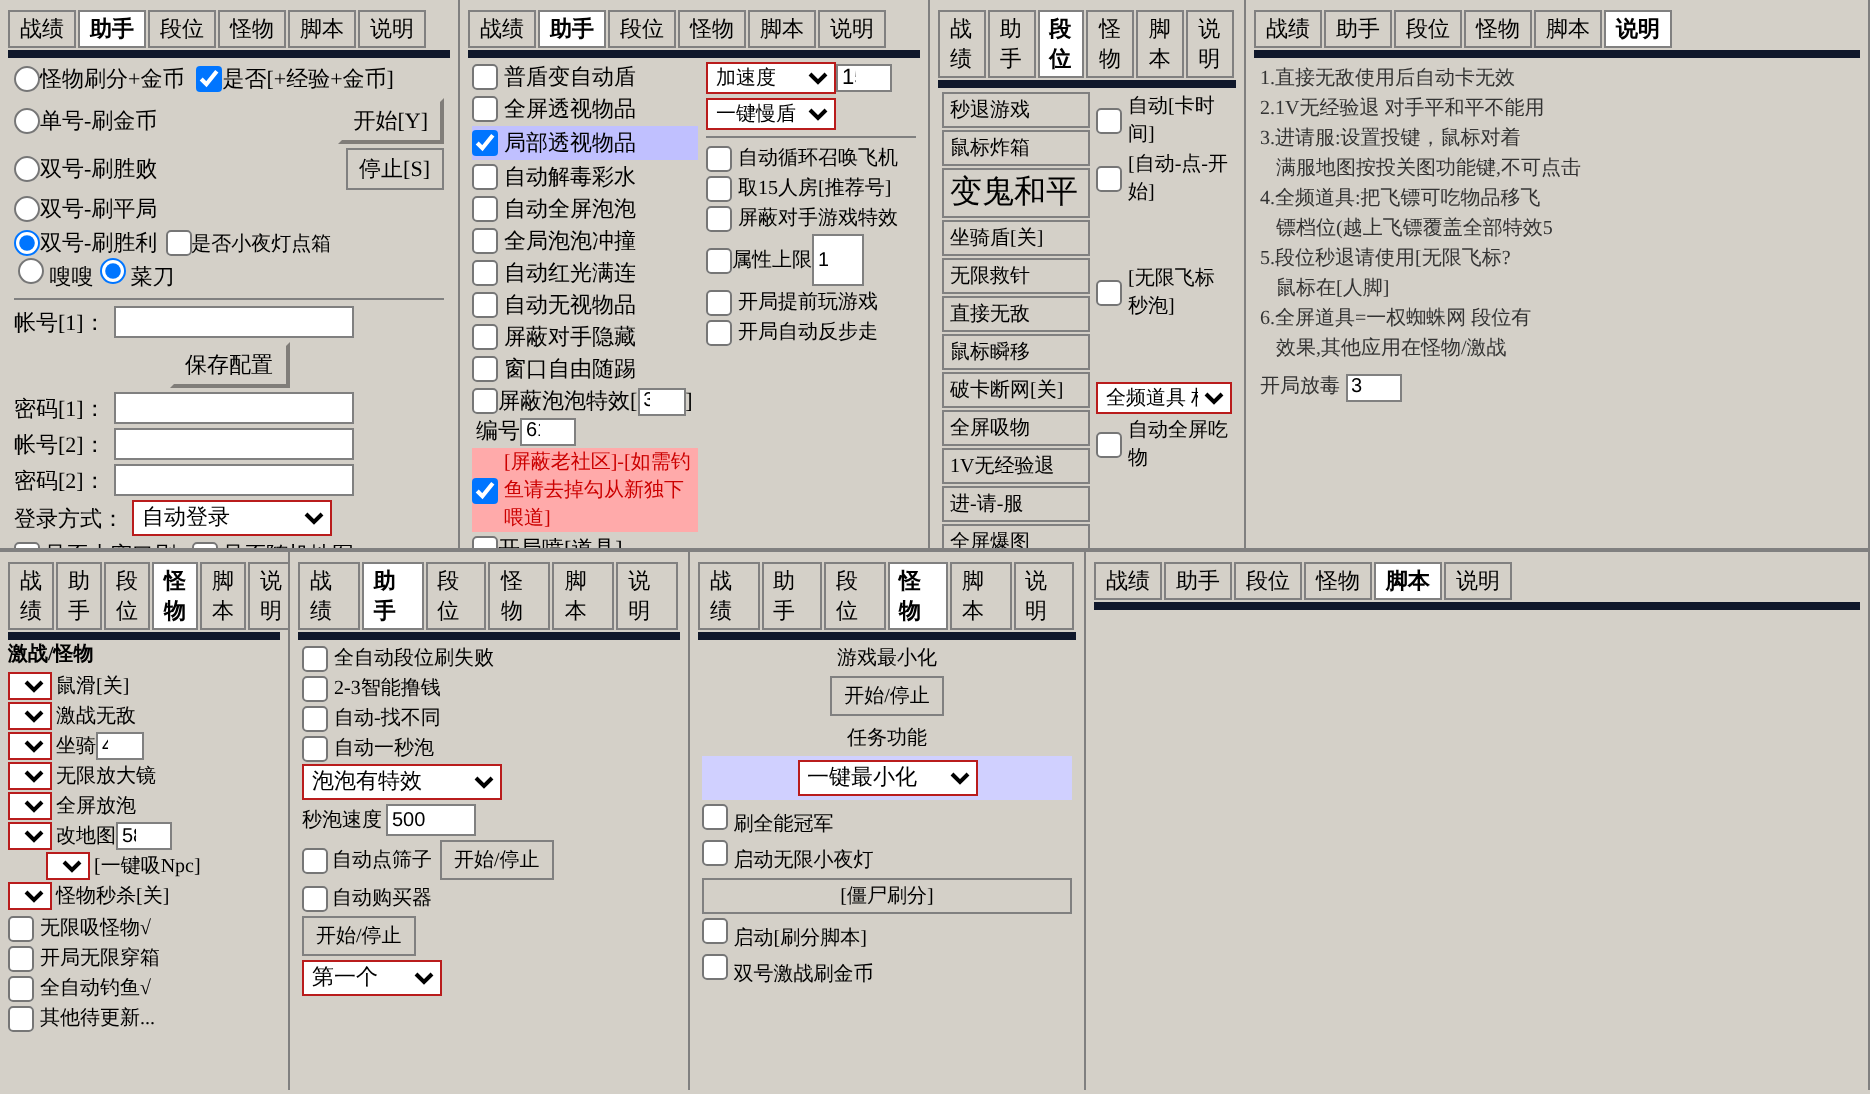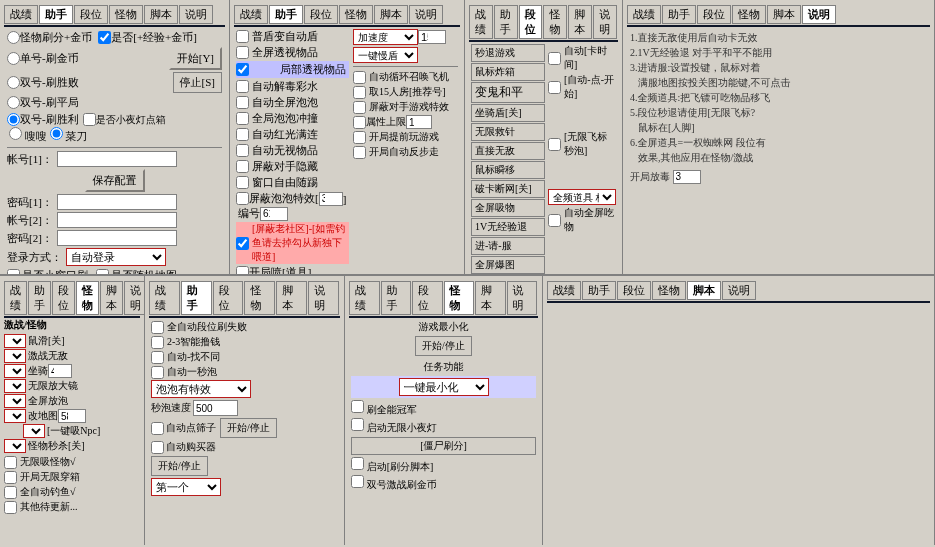--- a/index.html
+++ b/index.html
@@ -90,21 +90,21 @@
     
     .top-sub {
       border-right: 1px solid #808080;
       padding: 4px;
       overflow: hidden;
     }
     
     .panel-title-bar {
       display: flex;
       background: #d4d0c8;
-      border-bottom: 2px solid #0f172a;
+      border-bottom: 4px solid #0f172a;
       padding: 1px 0;
     }
     
     .small-tab {
       font-size: 11px;
       padding: 1px 5px;
       border: 1px solid #808080;
       margin-right: 1px;
       cursor: pointer;
       background: #d4d0c8;
@@ -116,21 +116,20 @@
     
     .note-text {
       font-size: 10px;
       color: #333;
       line-height: 1.5;
     }
     
     .highlight-row {
       background: #c0c0ff;
       padding: 1px 0;
-      gap: 28px;
     }
   </style>
 </head>
 <body>
 
 <div class="main-container">
 
   <div class="top-panels">
 
     <div class="top-sub" style="width:230px; border-right:1px solid #808080;">
@@ -307,21 +306,21 @@
                 <input type="checkbox" style="">
                 <label style="font-size:10px;">取15人房[推荐号]</label>
               </div>
             <div class="check-row">
                 <input type="checkbox" style="">
                 <label style="font-size:10px;">屏蔽对手游戏特效</label>
               </div>
             <div style="display:flex; align-items:center; margin-bottom:1px;">
               <input type="checkbox" style="">
                 <label style="font-size:10px;">属性上限</label>
-              <input type="number" value="10" style="width: 26px; height: 14px; font-size: 10px;">
+              <input type="number" value="10" style="width: 26px; height: 26px; font-size: 10px;">
             </div>
             <div class="check-row">
                 <input type="checkbox" style="">
                 <label style="font-size:10px;">开局提前玩游戏</label>
               </div>
             <div class="check-row">
                 <input type="checkbox" style="">
                 <label style="font-size:10px;">开局自动反步走</label>
               </div>
           </div>
@@ -337,21 +336,21 @@
         <div class="small-tab">怪物</div>
         <div class="small-tab">脚本</div>
         <div class="small-tab">说明</div>
       </div>
 
       <div style="padding:2px; display:flex; gap:3px;">
 
         <div style="display:flex; flex-direction:column; gap:1px; width:86px;">
           <button class="btn" style="font-size:10px; text-align:left; padding:1px 3px;">秒退游戏</button>
           <button class="btn" style="font-size:10px; text-align:left; padding:1px 3px;">鼠标炸箱</button>
-          <button class="btn" style="font-size:12px; text-align:left; padding:1px 3px;">变鬼和平</button>
+          <button class="btn" style="font-size:16px; text-align:left; padding:1px 3px;">变鬼和平</button>
           <button class="btn" style="font-size:10px; text-align:left; padding:1px 3px;">坐骑盾[关]</button>
           <button class="btn" style="font-size:10px; text-align:left; padding:1px 3px;">无限救针</button>
           <button class="btn" style="font-size:10px; text-align:left; padding:1px 3px;">直接无敌</button>
           <button class="btn" style="font-size:10px; text-align:left; padding:1px 3px;">鼠标瞬移</button>
           <button class="btn" style="font-size:10px; text-align:left; padding:1px 3px;">破卡断网[关]</button>
           <button class="btn" style="font-size:10px; text-align:left; padding:1px 3px;">全屏吸物</button>
           <button class="btn" style="font-size:10px; text-align:left; padding:1px 3px;">1V无经验退</button>
           <button class="btn" style="font-size:10px; text-align:left; padding:1px 3px;">进-请-服</button>
           <button class="btn" style="font-size:10px; text-align:left; padding:1px 3px;">全屏爆图</button>
         </div>
@@ -392,20 +391,21 @@
         <div class="small-tab active">说明</div>
       </div>
 
       <div style="padding:3px;">
         <div class="note-text">
           <div>1.直接无敌使用后自动卡无效</div>
           <div>2.1V无经验退 对手平和平不能用</div>
           <div>3.进请服:设置投键，鼠标对着</div>
           <div style="padding-left:8px;">满服地图按投关图功能键,不可点击</div>
           <div>4.全频道具:把飞镖可吃物品移飞</div>
+          <div style="padding-left:8px;">镖档位(越上飞镖覆盖全部特效5</div>
           <div>5.段位秒退请使用[无限飞标?</div>
           <div style="padding-left:8px;">鼠标在[人脚]</div>
           <div>6.全屏道具=一权蜘蛛网 段位有</div>
           <div style="padding-left:8px;">效果,其他应用在怪物/激战</div>
           <div style="margin-top:4px;">
             <span>开局放毒</span>
             <input type="number" value="3" style="width: 28px; height: 14px; font-size: 10px;">
           </div>
         </div>
       </div>

